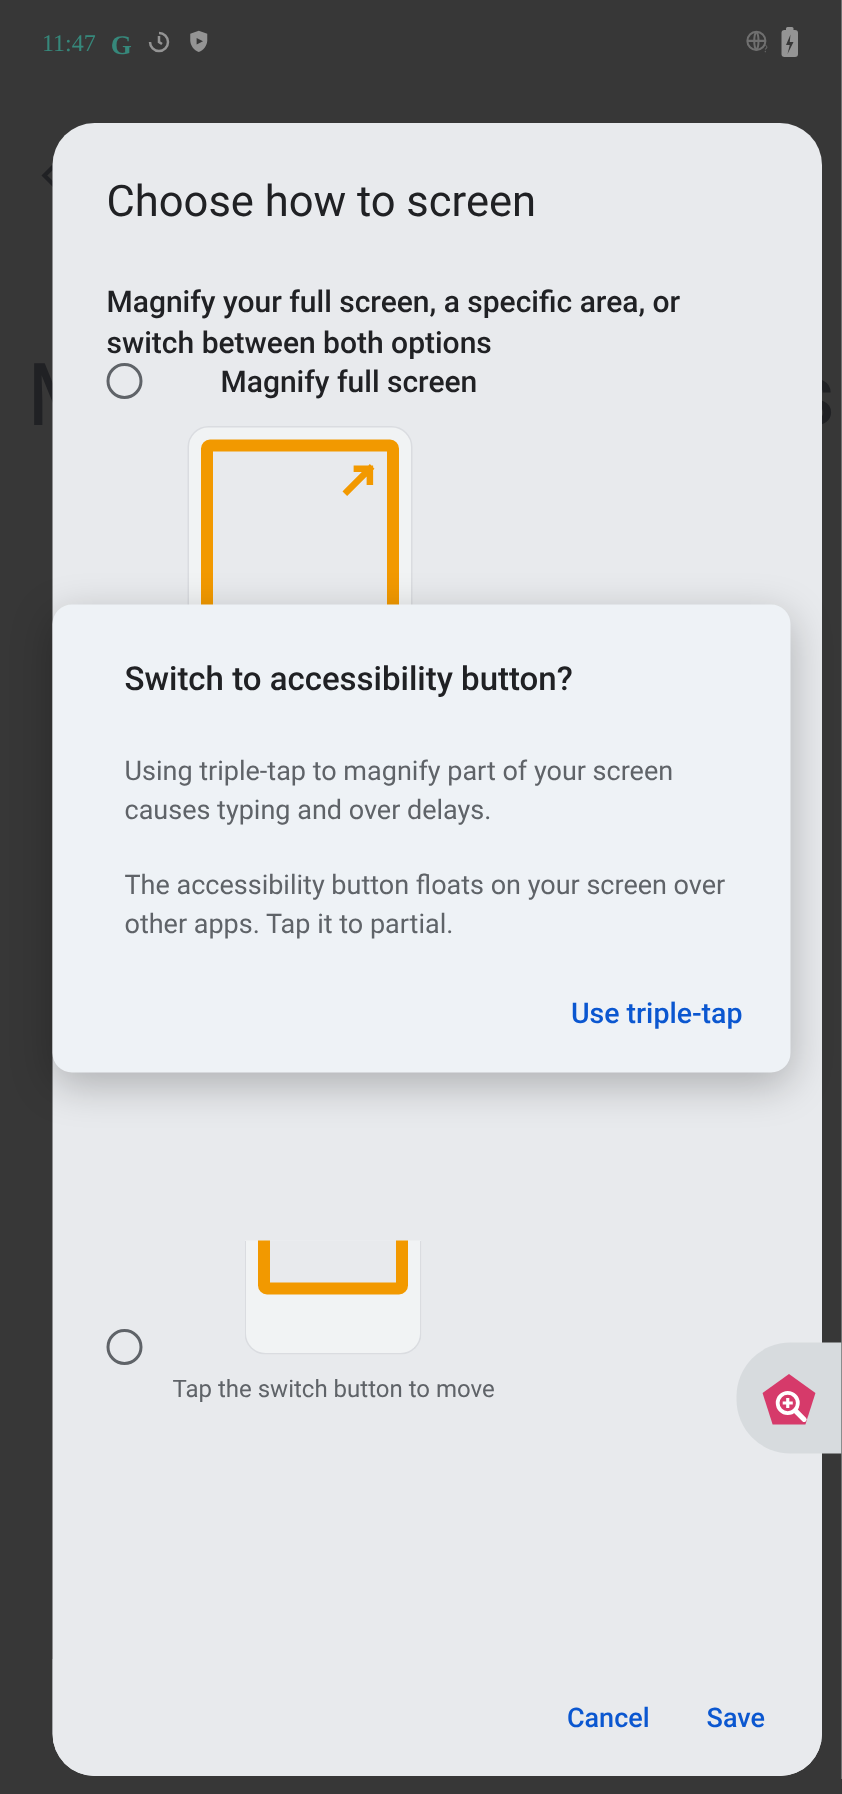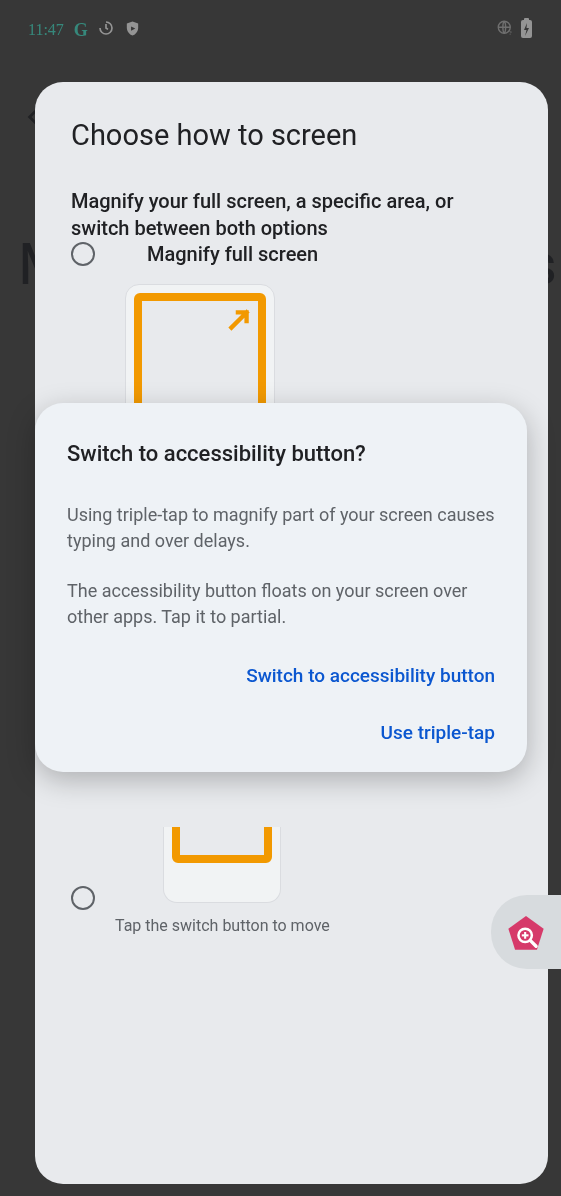--- a/index.html
+++ b/index.html
@@ -25,21 +25,21 @@
     .page-footer { position:absolute; bottom:0; left:0; right:0; height:78px; display:flex; align-items:center; justify-content:flex-end; gap:38px; padding-right:38px; background:#e8eaed; }
     .page-footer .btn { color:#0b57d0; font-size:18px; font-weight:500; }
     
     .dimmer { position:absolute; inset:0; background:rgba(0,0,0,0.42); }
     
     .backarrow { position:absolute; top:104px; left:22px; color:#202124; }
     
     .bigletter { position:absolute; top:230px; left:18px; font-size:58px; font-weight:400; color:#202124; }
     .bigletter-s { position:absolute; top:230px; right:4px; font-size:58px; font-weight:400; color:#202124; }
     
-    .dialog { position:absolute; top:403px; left:35px; right:34px; background:#eef2f6; border-radius:28px; padding:38px 32px 20px 32px; box-shadow:0 8px 28px rgba(0,0,0,0.25); }
+    .dialog { position:absolute; top:403px; left:35px; right:34px; background:#eef2f6; border-radius:13px; padding:38px 32px 20px 48px; box-shadow:0 8px 28px rgba(0,0,0,0.25); }
     .dialog h2 { font-size:22px; font-weight:500; color:#202124; margin-bottom:36px; }
     .dialog p { font-size:18px; color:#5f6368; line-height:1.45; margin-bottom:24px; }
     .dialog .actions { display:flex; flex-direction:column; align-items:flex-end; gap:34px; margin-top:34px; margin-bottom:8px; }
     .dialog .actions .act { color:#0b57d0; font-size:19px; font-weight:500; cursor:pointer; text-align:right; }
     
     .fab { position:absolute; right:0; top:895px; width:70px; height:74px; background:#d7dbde; border-top-left-radius:36px; border-bottom-left-radius:36px; display:flex; align-items:center; justify-content:center; }
     .fab svg { width:42px; height:42px; }
     
     .preview2 { position:absolute; left:163px; top:827px; width:118px; height:76px; border:1px solid #dadce0; border-top:none; border-radius:0 0 14px 14px; background:#f1f3f4; overflow:hidden; }
     .preview2 .inner { position:absolute; top:-60px; left:8px; right:8px; height:96px; border:8px solid #f29900; border-radius:6px; background:#e8eaed; }
@@ -102,20 +102,24 @@
       <div class="orange">
         <svg class="arrow" viewBox="0 0 24 24" fill="#f29900">
             <path d="M5 19 L19 5 M11 5h8v8" stroke="#f29900" stroke-width="4" stroke-linecap="square" fill="none"></path>
           </svg>
       </div>
     </div>
     <div class="option2">
       <div class="radio"></div>
     </div>
     <div class="option2-sub">Tap the switch button to move</div>
+    <div class="page-footer">
+      <span class="btn">Cancel</span>
+      <span class="btn">Save</span>
+    </div>
   </div>
 
   <div class="preview2">
     <div class="inner"></div>
   </div>
 </div>
 
 <div class="fab">
   <svg viewBox="0 0 50 50">
     <polygon points="25,6 46,21 38,46 12,46 4,21" fill="#d63a6a"></polygon>
@@ -124,16 +128,15 @@
     <line x1="24" y1="25" x2="24" y2="33" stroke="#fff" stroke-width="2.5"></line>
     <line x1="20" y1="29" x2="28" y2="29" stroke="#fff" stroke-width="2.5"></line>
   </svg>
 </div>
 
 <div class="dialog">
   <h2>Switch to accessibility button?</h2>
   <p>Using triple-tap to magnify part of your screen causes typing and over delays.</p>
   <p>The accessibility button floats on your screen over other apps. Tap it to partial.</p>
   <div class="actions">
-    <div class="act">Switch to accessibility button</div>
     <div class="act">Use triple-tap</div>
   </div>
 </div>
 
 </body></html>

